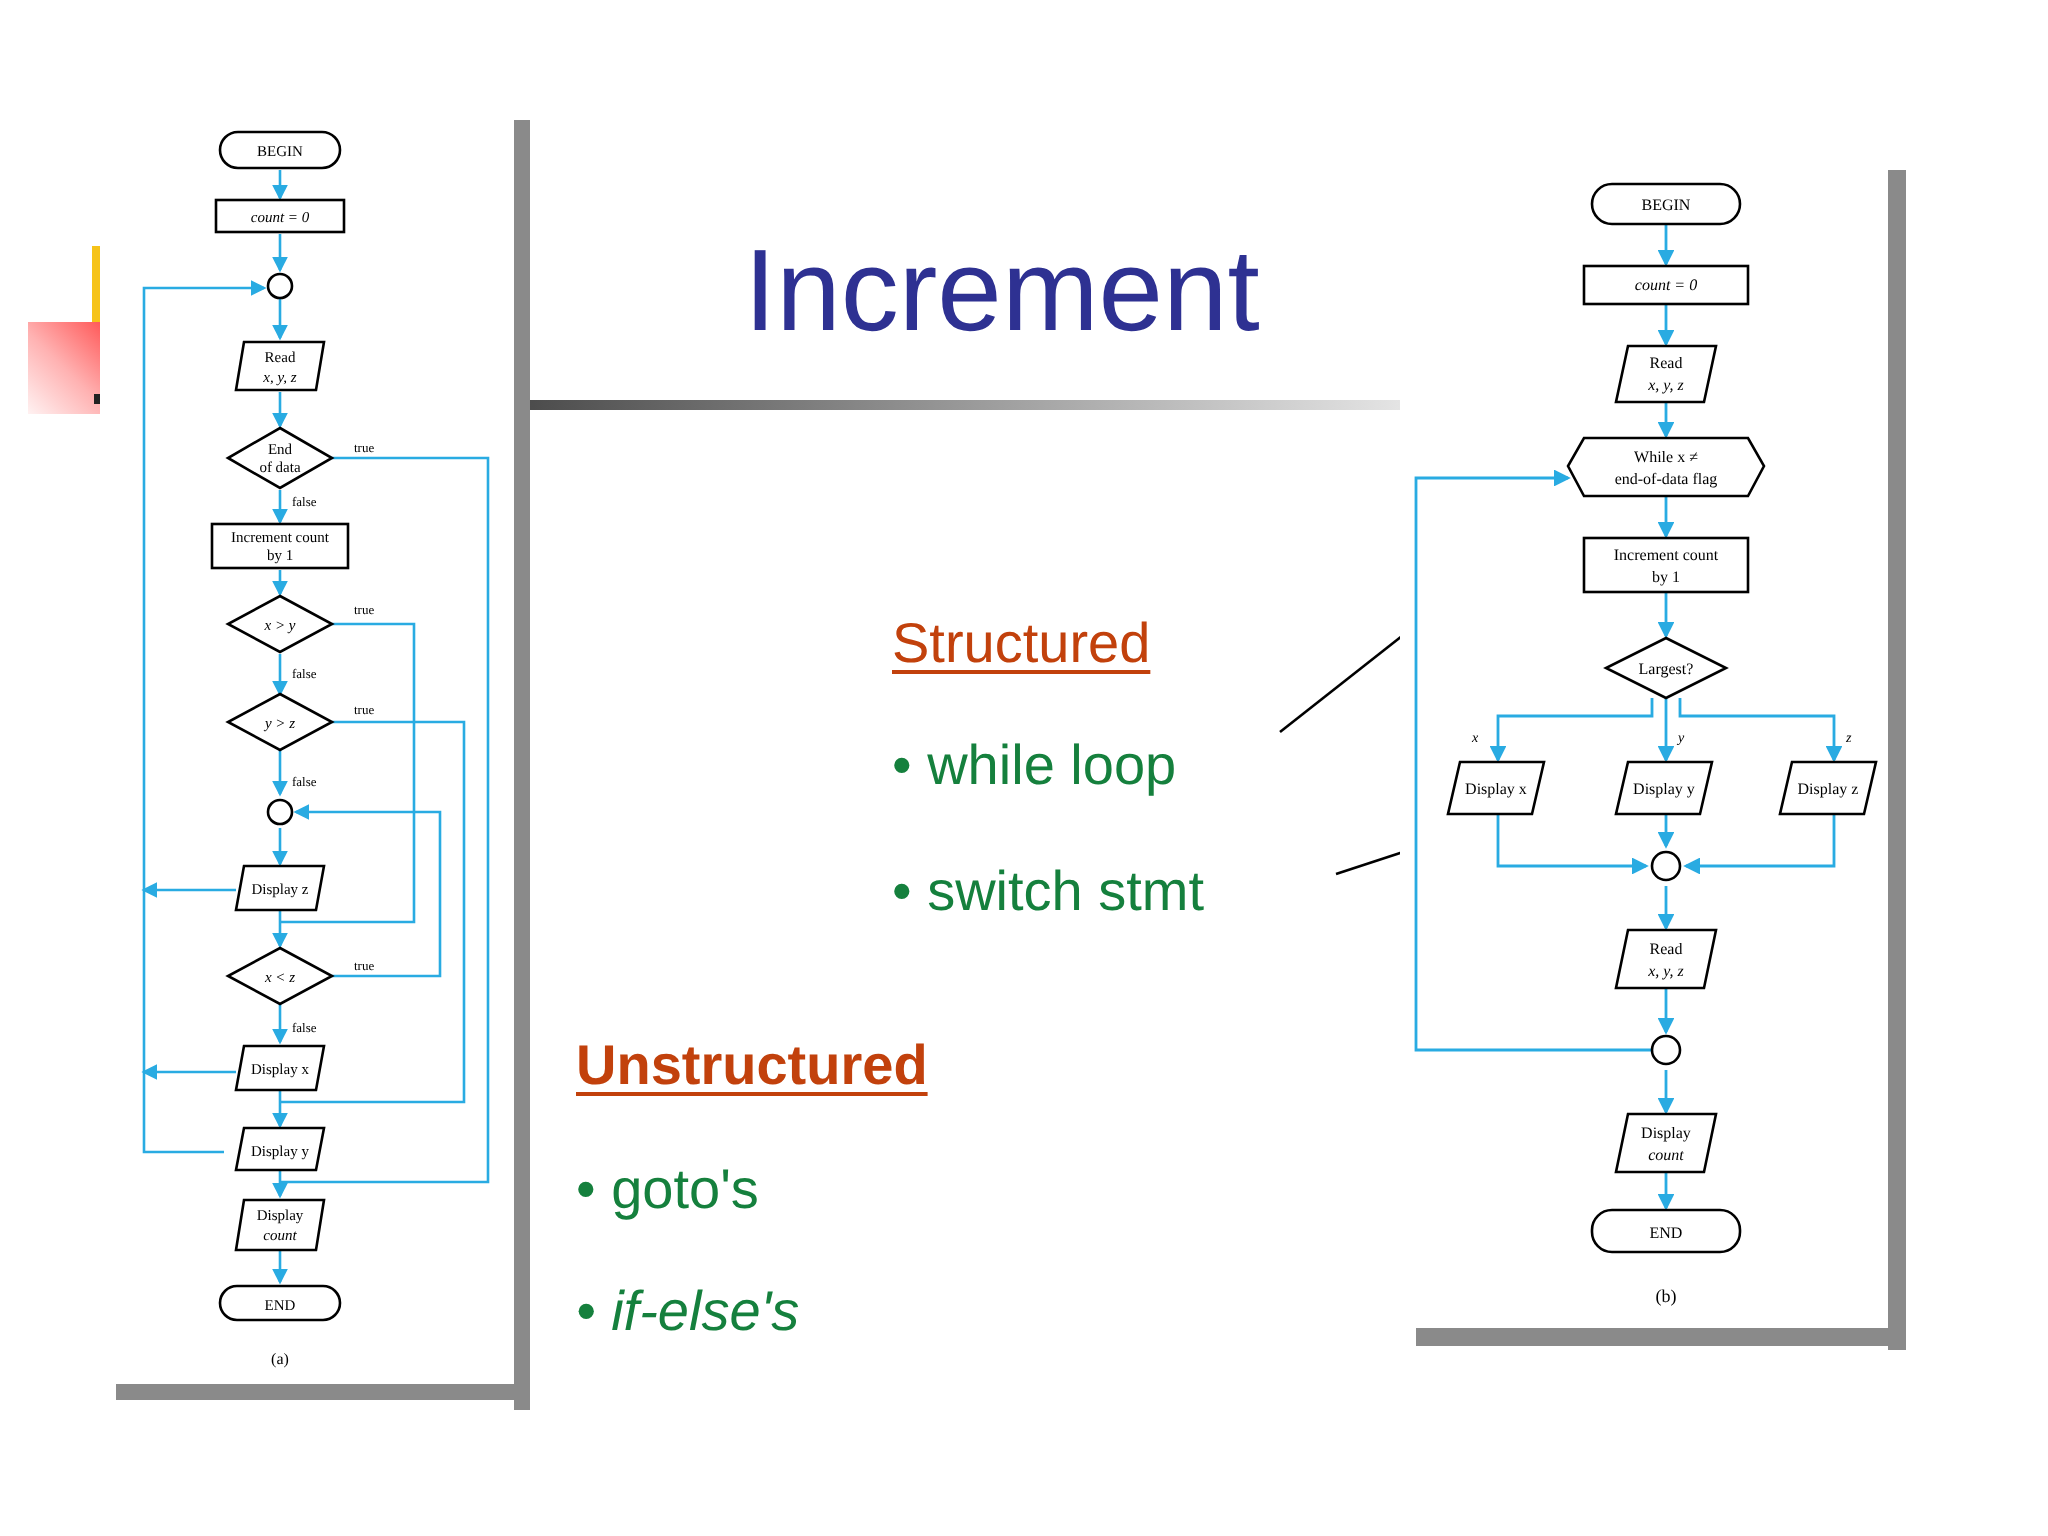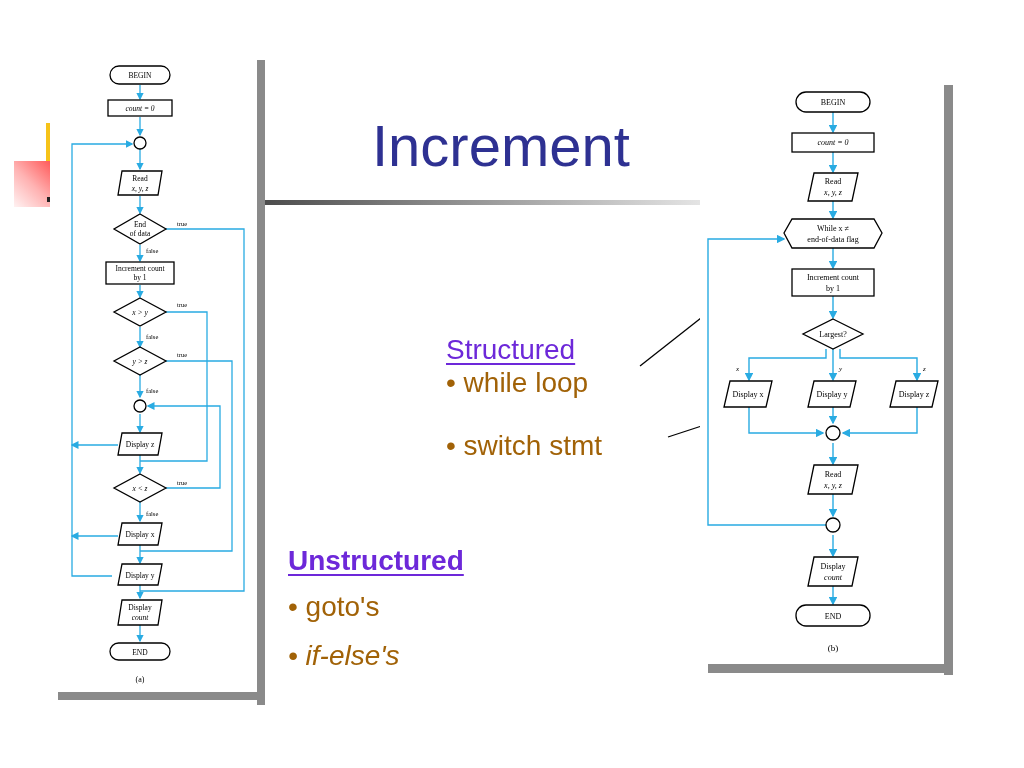--- a/index.html
+++ b/index.html
@@ -3,41 +3,41 @@
 <meta charset="utf-8">
 <style>
   html, body { margin: 0; padding: 0; }
   body { width: 1024px; height: 768px; background: #ffffff; position: relative; overflow: hidden; font-family: "Liberation Sans", sans-serif; }
   .abs { position: absolute; }
   #deco-yellow { left: 46px; top: 123px; width: 6px; height: 40px; background: #f6c319; }
   #deco-pink { left: 14px; top: 161px; width: 36px; height: 46px; background: linear-gradient(225deg, #ff5a5a 0%, #ffb2b2 50%, #fff2f2 100%); }
   #deco-dot { left: 47px; top: 197px; width: 3px; height: 5px; background: #222; }
   #title-rule { left: 258px; top: 200px; width: 442px; height: 5px; background: linear-gradient(90deg, #4a4a4a 0%, #909090 45%, #e4e4e4 100%); }
   .slide-title { left: 372px; top: 112px; font-size: 58px; color: #2e3192; white-space: nowrap; letter-spacing: 0px; }
-  .heading { font-size: 28px; color: #6d28d9; text-decoration: underline; text-underline-offset: 4px; text-decoration-thickness: 2px; white-space: nowrap; margin-top: 28px; }
-  .bullet { font-size: 28px; color: #a16207; white-space: nowrap; }
+  .heading { font-size: 28px; color: #c2410c; text-decoration: underline; text-underline-offset: 4px; text-decoration-thickness: 2px; white-space: nowrap; }
+  .bullet { font-size: 28px; color: #15803d; white-space: nowrap; }
   svg text { font-family: "Liberation Serif", serif; }
   .fc-panel-shadow { fill: #8a8a8a; }
 </style>
 </head>
 <body>
 
 <div id="deco-yellow" class="abs"></div>
 <div id="deco-pink" class="abs"></div>
 <div id="deco-dot" class="abs"></div>
 <div id="title-rule" class="abs"></div>
 
 <div class="abs slide-title">Increment</div>
 
 <div class="abs heading" style="left:446px; top:306px;">Structured</div>
 <div class="abs bullet" style="left:446px; top:367px;">• while loop</div>
 <div class="abs bullet" style="left:446px; top:406px;margin-top:24px;">• switch stmt</div>
 
 <div class="abs heading" style="left:288px; top:517px;font-weight:bold;">Unstructured</div>
-<div class="abs bullet" style="left:288px; top:579px;margin-top:12px;">• goto's</div>
+<div class="abs bullet" style="left:288px; top:579px;">• goto's</div>
 <div class="abs bullet" style="left:288px; top:640px;font-style:italic;">• if-else's</div>
 
 <svg class="abs" style="left:0; top:0;" width="1024" height="768">
   <defs>
     <marker id="ptr" markerWidth="10" markerHeight="8" refX="9" refY="4" orient="auto">
       <path d="M0,0 L10,4 L0,8 z" fill="#000"></path>
     </marker>
   </defs>
   <line x1="640" y1="366" x2="762" y2="270" stroke="#000" stroke-width="1.3" marker-end="url(#ptr)"></line>
   <line x1="668" y1="437" x2="726" y2="418" stroke="#000" stroke-width="1.3" marker-end="url(#ptr)"></line>

